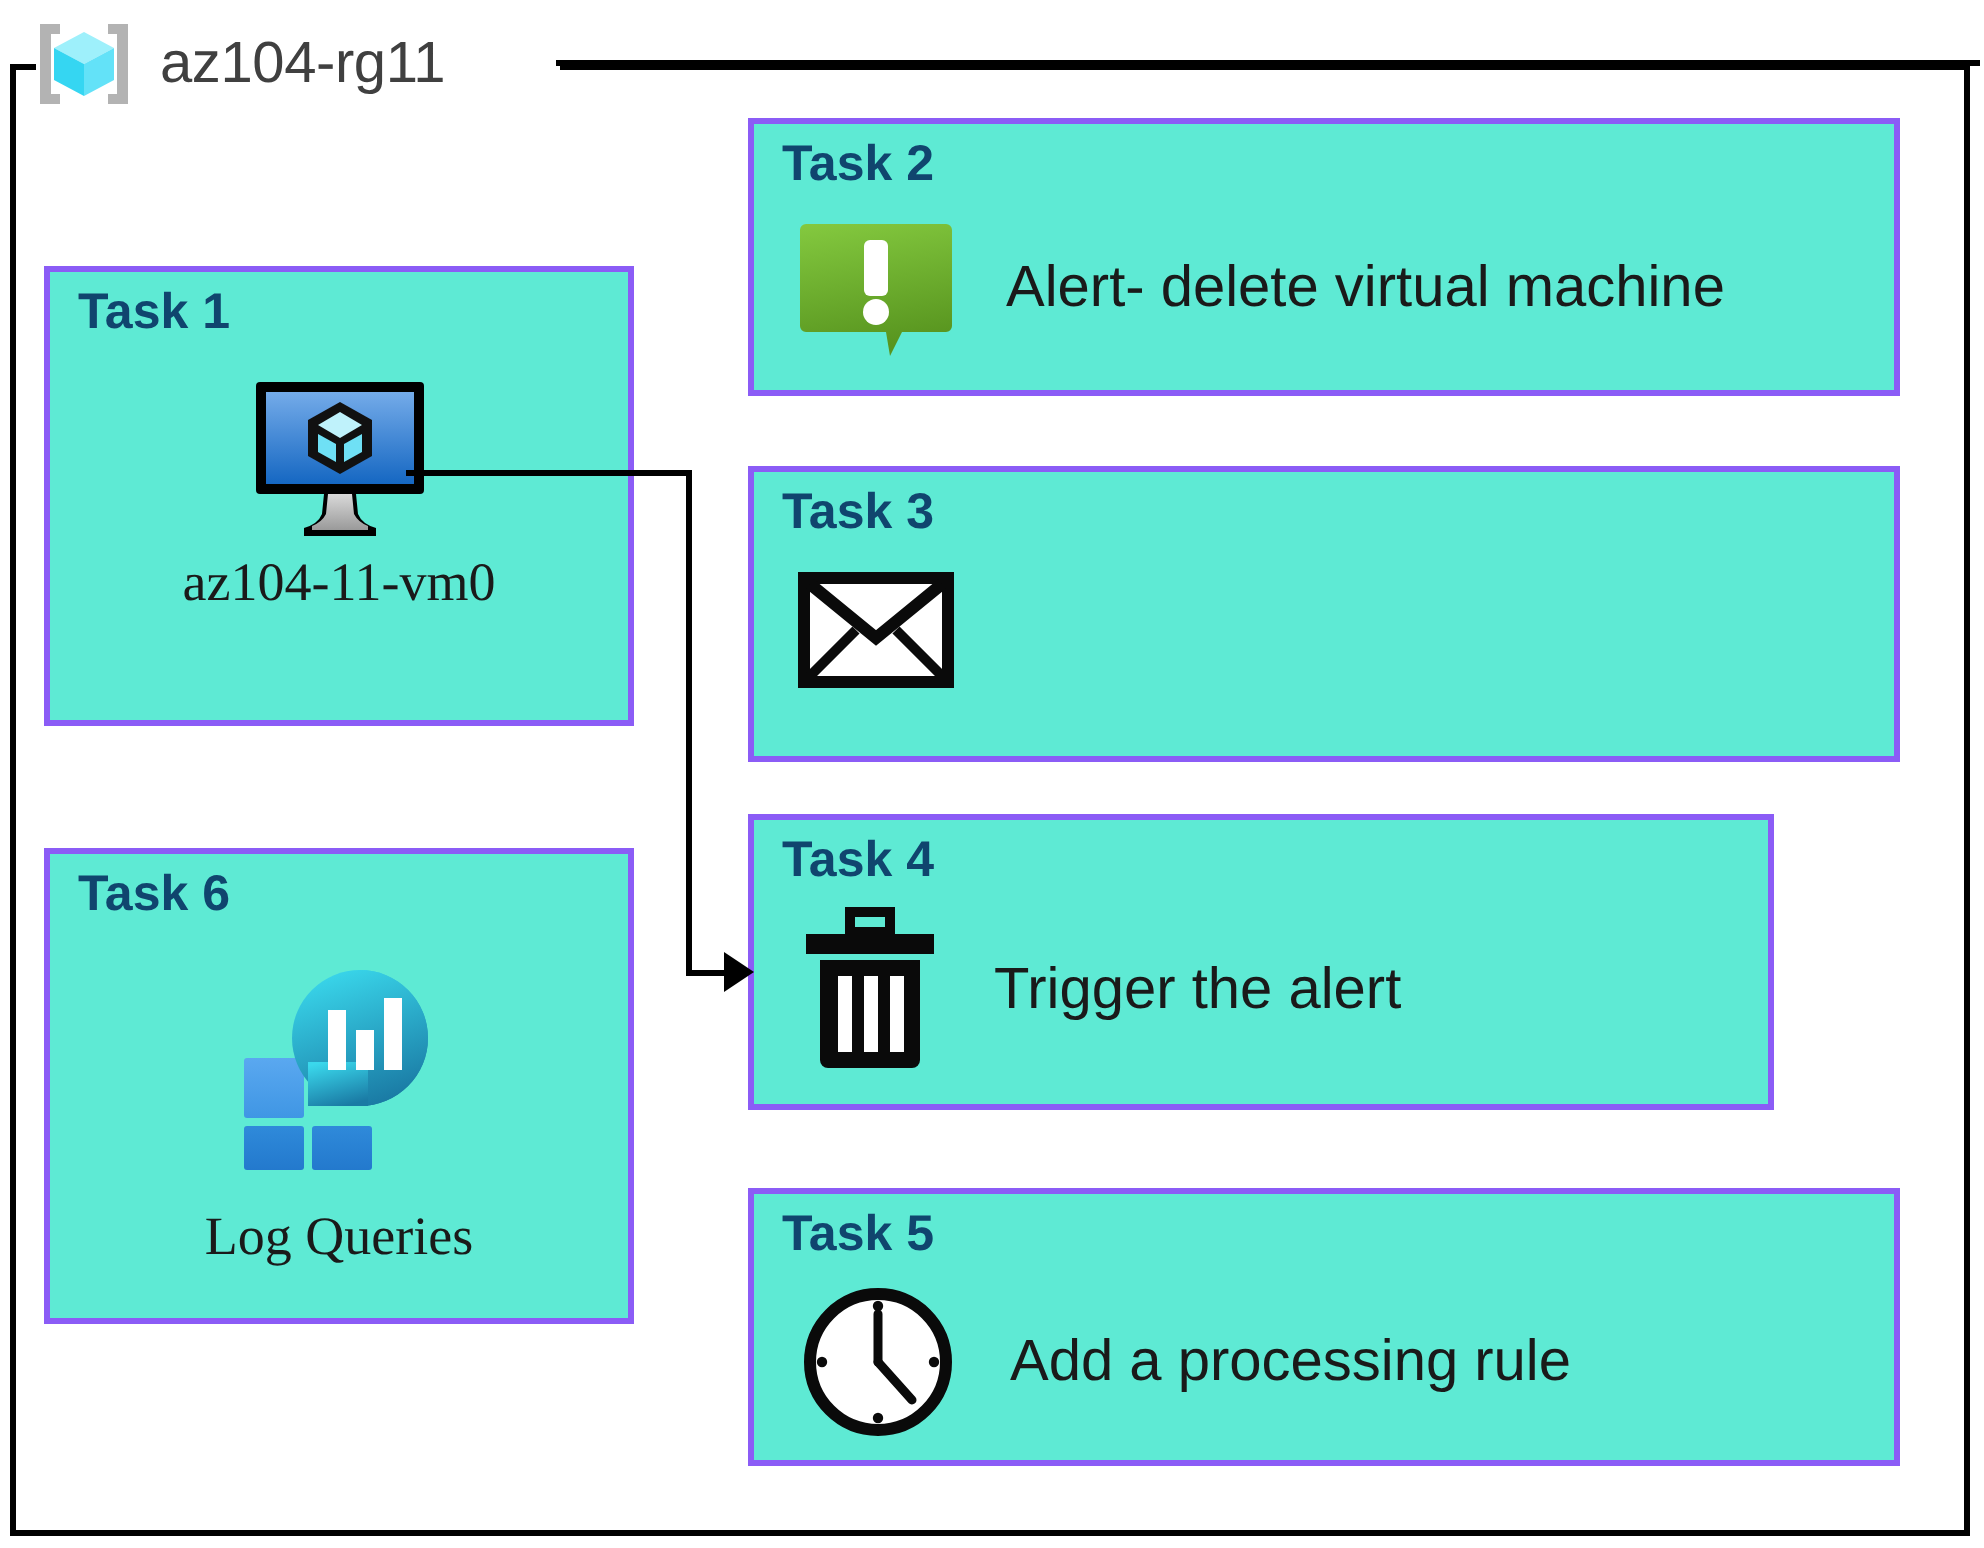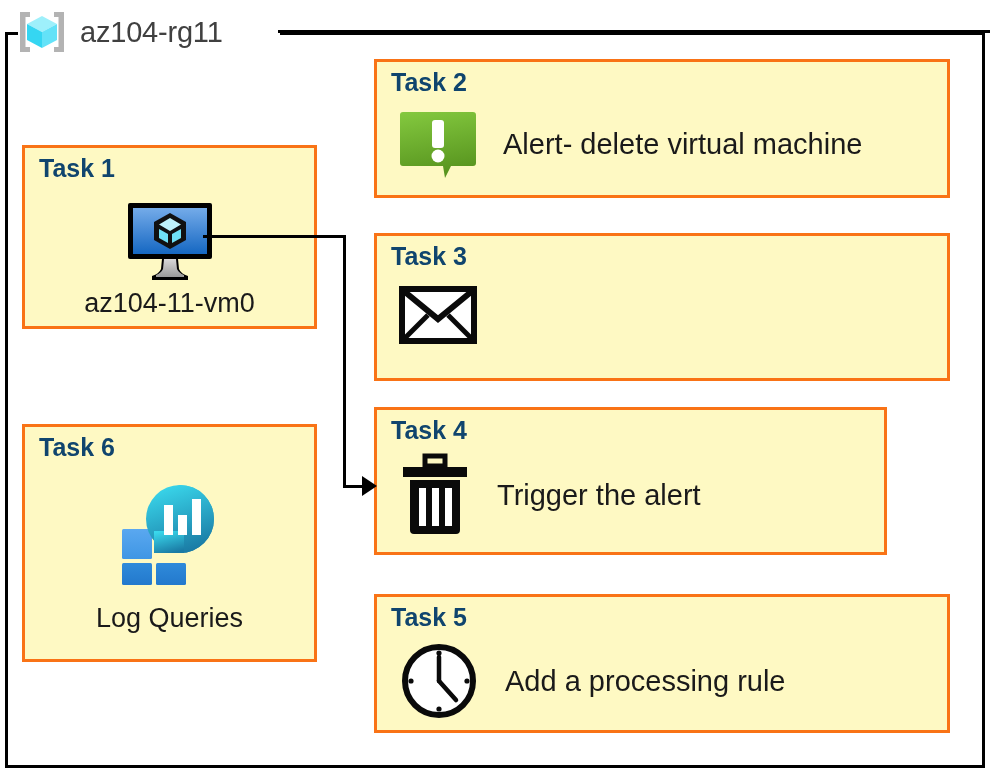--- a/index.html
+++ b/index.html
@@ -70,22 +70,22 @@
     position: relative;
     width: 56px;
     height: 46px;
     flex: 0 0 auto;
   }
 
   
   .card {
     position: absolute;
     box-sizing: border-box;
-    background: #fef9c3;
-    border: 3px solid #f97316;
+    background: #5eead4;
+    border: 3px solid #8b5cf6;
   }
   .card-title {
     position: absolute;
     left: 14px;
     top: 6px;
     font-size: 25px;
     font-weight: bold;
     color: #10456e;
     line-height: 1.15;
     white-space: nowrap;
@@ -100,40 +100,41 @@
     justify-content: center;
   }
   .card-left .card-label {
     position: absolute;
     left: 0;
     right: 0;
     text-align: center;
     font-size: 27px;
     color: #1a1a1a;
     white-space: nowrap;
+    font-family: Liberation Serif, serif;
   }
 
   
   .card-right .row {
     position: absolute;
     left: 22px;
     right: 10px;
     display: flex;
     align-items: center;
     gap: 26px;
   }
   .card-right .card-label {
     font-size: 29px;
     color: #1a1a1a;
     white-space: nowrap;
     line-height: 1;
   }
 
   
-  #card-task1 { left: 22px;  top: 133px; width: 295px; height: 184px; margin-top: 12px; }
+  #card-task1 { left: 22px;  top: 133px; width: 295px; height: 230px; }
   #card-task6 { left: 22px;  top: 424px; width: 295px; height: 238px; padding-left: 10px; }
   #card-task2 { left: 374px; top: 59px;  width: 576px; height: 139px; }
   #card-task3 { left: 374px; top: 233px; width: 576px; height: 148px; }
   #card-task4 { left: 374px; top: 407px; width: 513px; height: 148px; }
   #card-task5 { left: 374px; top: 594px; width: 576px; height: 139px; }
 
   #card-task1 .icon-wrap { top: 52px; }
   #card-task1 .card-label { top: 140px; }
   #card-task6 .icon-wrap { top: 52px; }
   #card-task6 .card-label { top: 176px; }

